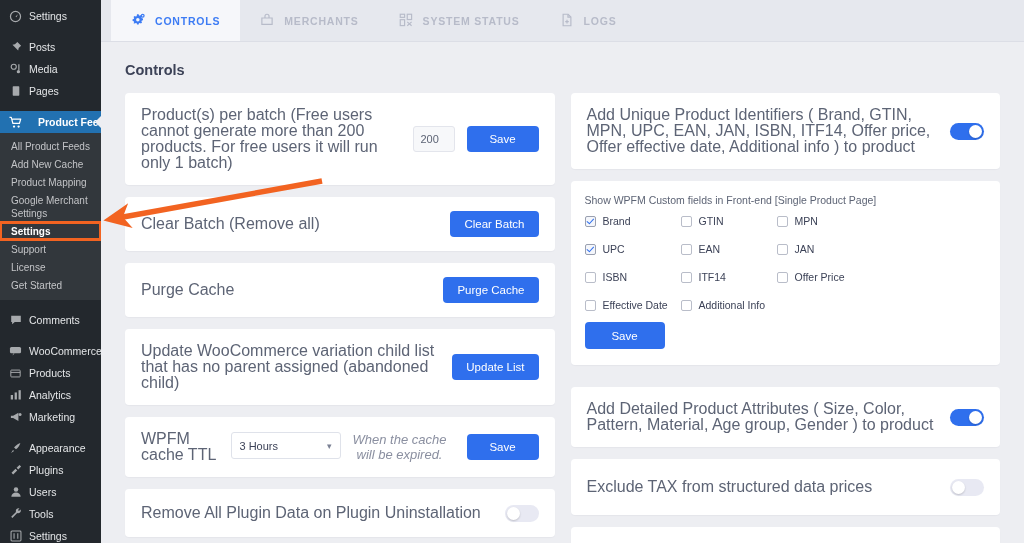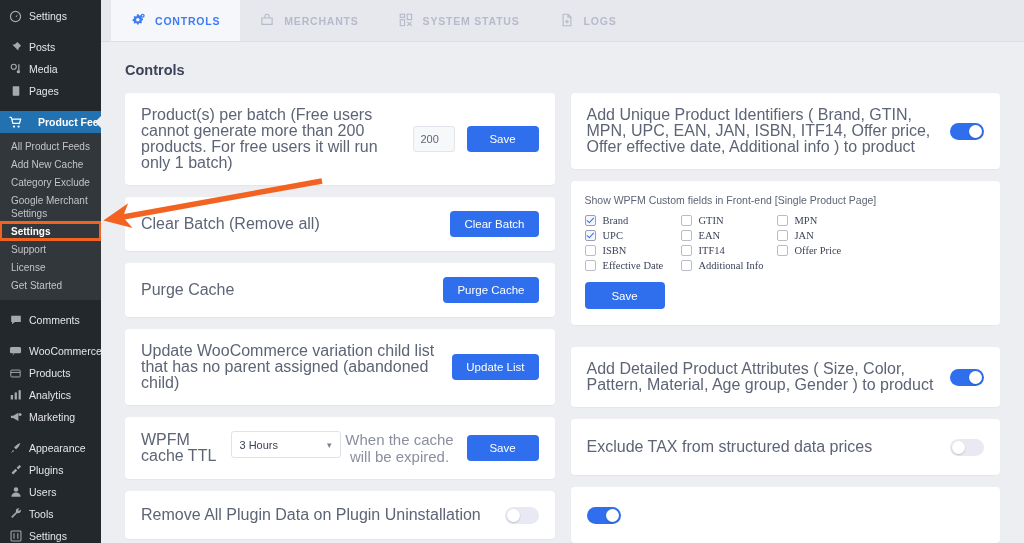--- a/index.html
+++ b/index.html
@@ -157,22 +157,22 @@
     border: 1px solid #dfe2ea;
     border-radius: 3px;
     background: #fff;
     font-size: 11px; color: #3c4257;
     display: flex; align-items: center; justify-content: space-between;
     padding: 0 8px;
     cursor: pointer;
   }
   .select-box .chev { color: #7b8194; font-size: 9px; }
   .hint {
-    font-size: 15px; color: #8a8fa0;
-    text-align: center;
+    font-size: 13px; color: #8a8fa0;
+    font-style: italic; text-align: center;
     width: 110px;
   }
 
   
   .toggle {
     width: 34px; height: 17px;
     border-radius: 9px;
     background: #e8e9f3;
     position: relative;
     cursor: pointer;
@@ -193,22 +193,21 @@
     padding: 13px 14px 16px 14px;
     margin-bottom: 22px;
     box-shadow: 0 1px 1px rgba(40,45,70,0.04);
   }
   .cbcard .cbtitle {
     font-size: 10.5px; color: #5d6475; margin-bottom: 9px;
   }
   .cbgrid {
     display: grid;
     grid-template-columns: 96px 96px 110px;
-    row-gap: 4px;
-    font-family: Liberation Serif, serif;
+    row-gap: 16px;
   }
   .cbrow { display: flex; align-items: center; gap: 7px; font-size: 10.5px; color: #3c4257; cursor: pointer; }
   .cb {
     width: 11px; height: 11px;
     border: 1px solid #b9bdc9;
     border-radius: 2px;
     background: #fff;
     display: inline-flex; align-items: center; justify-content: center;
     flex-shrink: 0;
   }
@@ -287,21 +286,21 @@
             <circle cx="6.2" cy="13" r="1.4"></circle>
             <circle cx="11.8" cy="13" r="1.4"></circle>
           </svg>
       </span>
       <span>Product Feed</span>
     </div>
 
     <div class="sub-list">
       <div class="sub-item">All Product Feeds</div>
       <div class="sub-item">Add New Cache</div>
-      <div class="sub-item">Category Exclude</div>
+      <div class="sub-item">Product Mapping</div>
       <div class="sub-item">Google Merchant Settings</div>
       <div class="sub-item current highlight">Settings</div>
       <div class="sub-item">Support</div>
       <div class="sub-item">License</div>
       <div class="sub-item">Get Started</div>
     </div>
 
     <div class="nav-gap"></div>
 
     <div class="nav-item">

